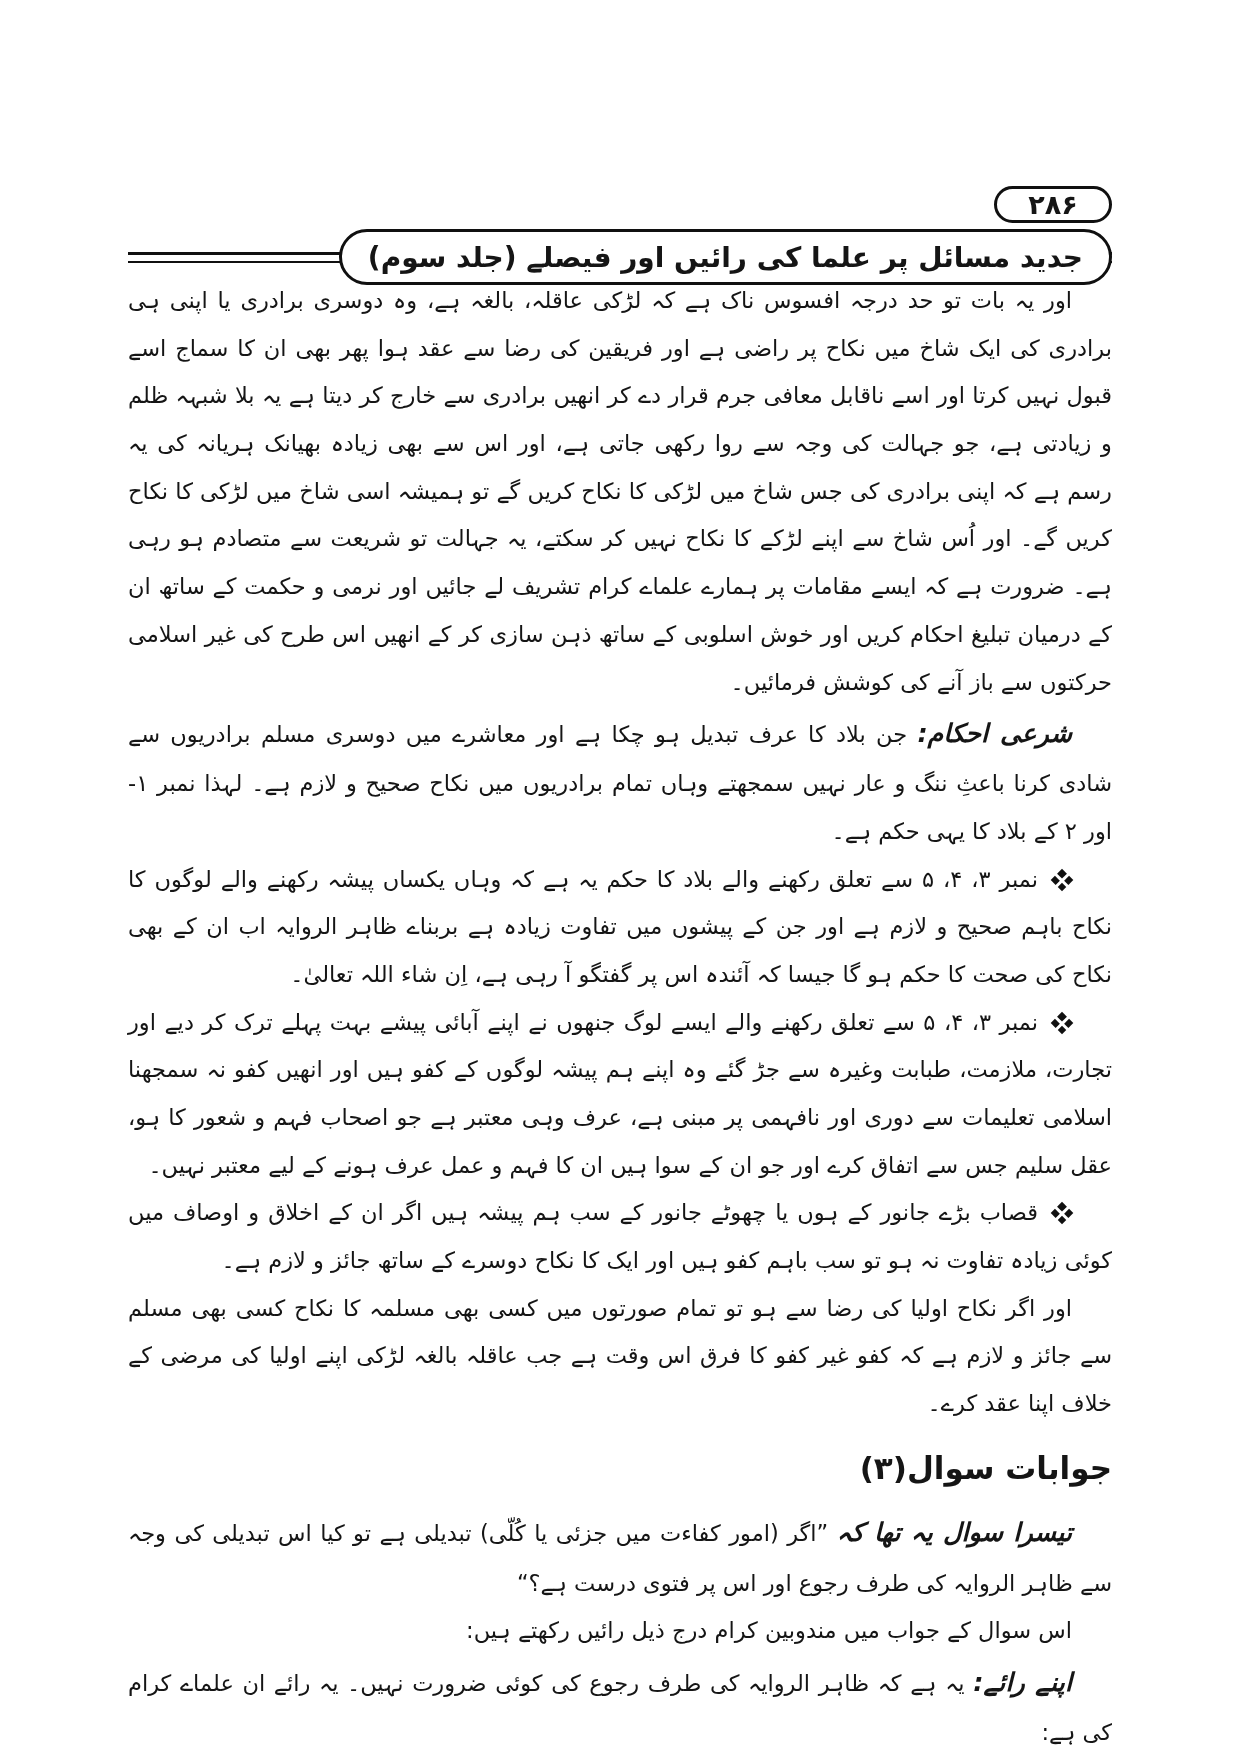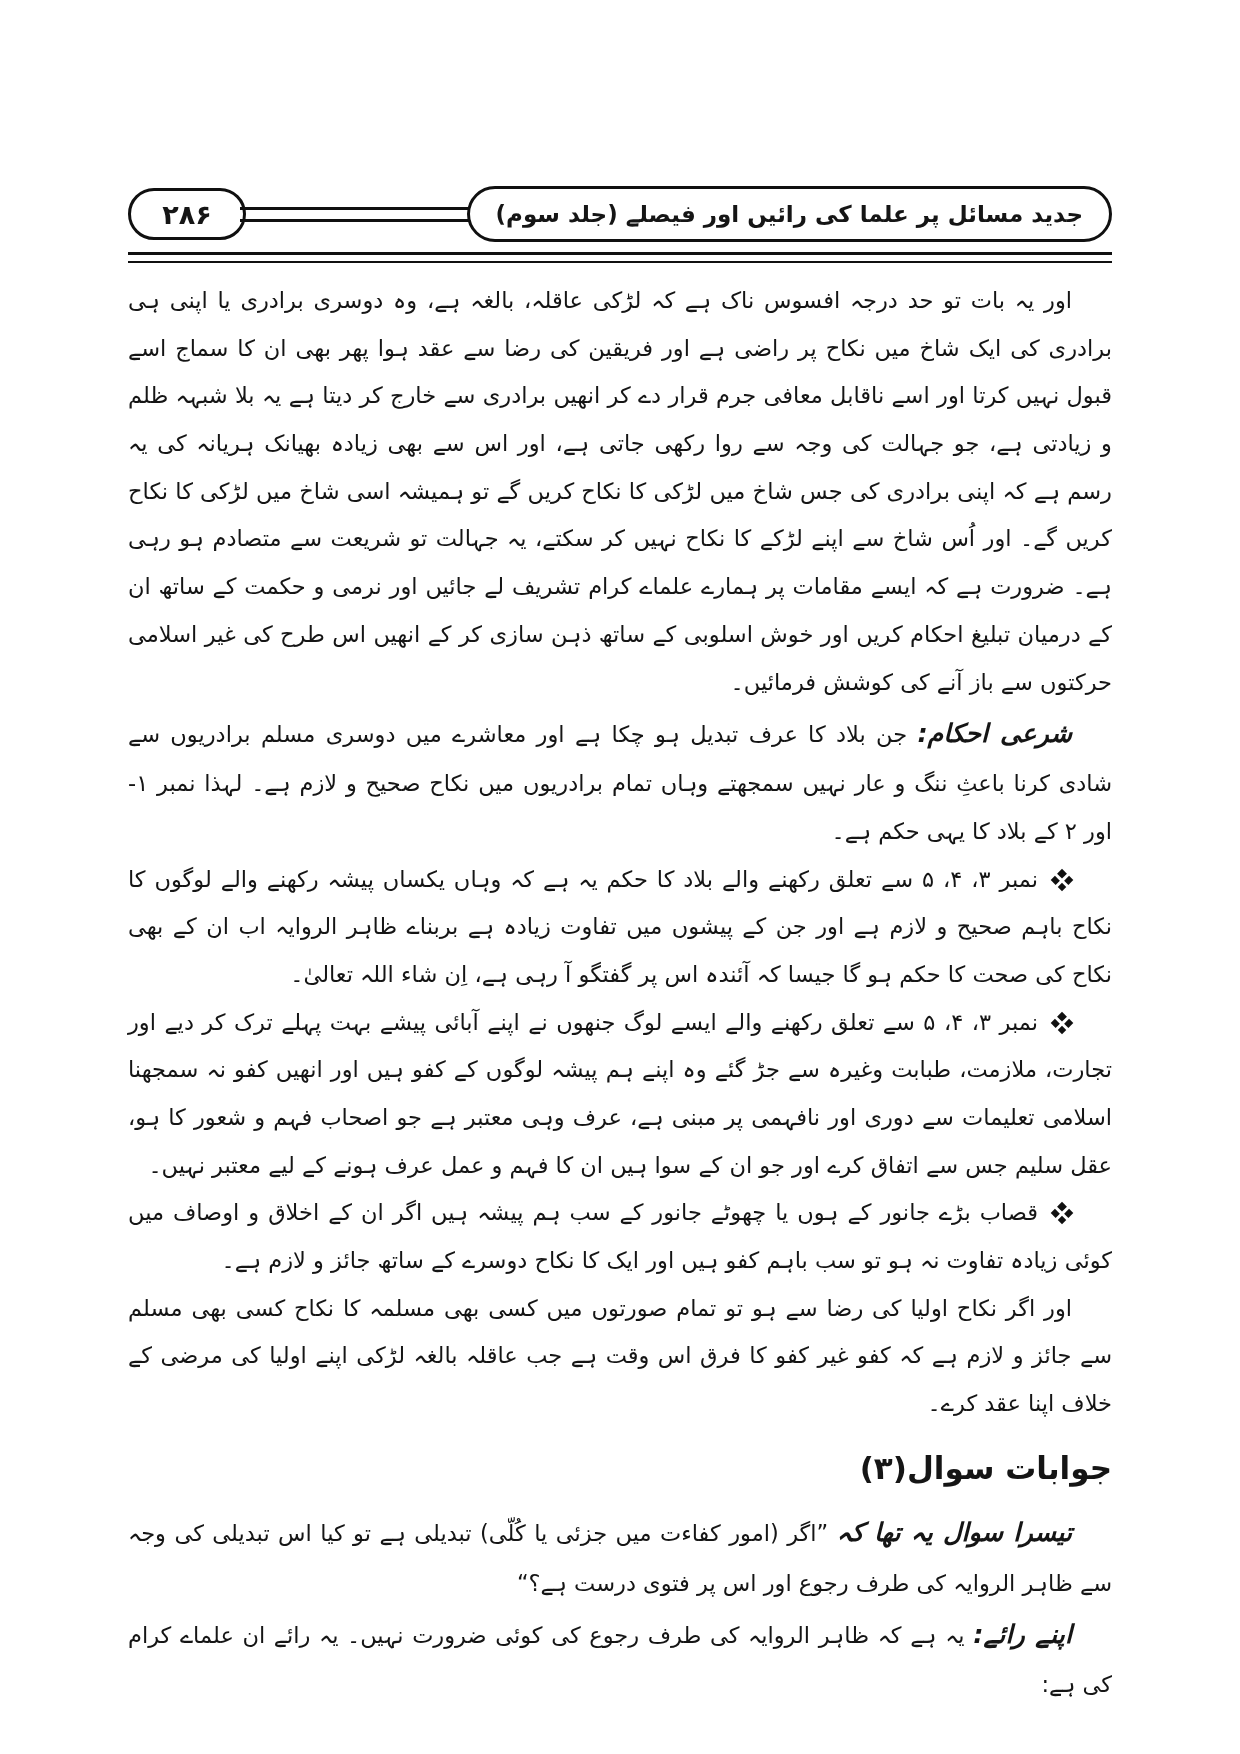--- a/index.html
+++ b/index.html
@@ -13,40 +13,41 @@
   }
   .page{
     position:absolute;inset:0;
     padding:186px 128px 0 128px;
     box-sizing:border-box;
     direction:rtl;
   }
   
   .header{
     direction:ltr;
-    display:flex;align-items:center;
+    display:flex;align-items:flex-end;
     height:56px;
+    flex-direction:column;
   }
   .pill{
     border:3px solid #101010;
     border-radius:40px;
     background:#fff;
     display:flex;align-items:center;justify-content:center;
     box-sizing:border-box;
     white-space:nowrap;
   }
   .pill-num{
     min-width:118px;height:52px;
     font-size:27px;font-weight:bold;
     letter-spacing:2px;
   }
   .pill-title{
     height:56px;
-    padding:0 26px;
-    font-size:23px;font-weight:bold;
+    padding:12px 26px;
+    font-size:28px;font-weight:bold;
     direction:rtl;
   }
   .connector{
     flex:1 1 auto;
     height:9px;
     border-top:3px solid #101010;
     border-bottom:3px solid #101010;
     margin:0 -6px;
   }
   .double-rule{
@@ -119,17 +120,18 @@
     <p class="para indent"><span class="marker"><i></i><i></i><i></i><i></i></span><span>نمبر ۳، ۴، ۵ سے تعلق رکھنے والے ایسے لوگ جنھوں نے اپنے آبائی پیشے بہت پہلے ترک کر دیے اور تجارت، ملازمت، طبابت وغیرہ سے جڑ گئے وہ اپنے ہم پیشہ لوگوں کے کفو ہیں اور انھیں کفو نہ سمجھنا اسلامی تعلیمات سے دوری اور نافہمی پر مبنی ہے، عرف وہی معتبر ہے جو اصحاب فہم و شعور کا ہو، عقل سلیم جس سے اتفاق کرے اور جو ان کے سوا ہیں ان کا فہم و عمل عرف ہونے کے لیے معتبر نہیں۔</span></p>
 
     <p class="para indent"><span class="marker"><i></i><i></i><i></i><i></i></span><span>قصاب بڑے جانور کے ہوں یا چھوٹے جانور کے سب ہم پیشہ ہیں اگر ان کے اخلاق و اوصاف میں کوئی زیادہ تفاوت نہ ہو تو سب باہم کفو ہیں اور ایک کا نکاح دوسرے کے ساتھ جائز و لازم ہے۔</span></p>
 
     <p class="para indent">اور اگر نکاح اولیا کی رضا سے ہو تو تمام صورتوں میں کسی بھی مسلمہ کا نکاح کسی بھی مسلم سے جائز و لازم ہے کہ کفو غیر کفو کا فرق اس وقت ہے جب عاقلہ بالغہ لڑکی اپنے اولیا کی مرضی کے خلاف اپنا عقد کرے۔</p>
 
     <h2 class="section-heading">جوابات سوال(۳)</h2>
 
     <p class="para indent"><span class="lead">تیسرا سوال یہ تھا کہ</span> <span>”اگر (امور کفاءت میں جزئی یا کُلّی) تبدیلی ہے تو کیا اس تبدیلی کی وجہ سے ظاہر الروایہ کی طرف رجوع اور اس پر فتوی درست ہے؟“</span></p>
 
+    <p class="para indent">اس سوال کے جواب میں مندوبین کرام درج ذیل رائیں رکھتے ہیں:</p>
 
     <p class="para indent"><span class="lead">اپنے رائے:</span> <span>یہ ہے کہ ظاہر الروایہ کی طرف رجوع کی کوئی ضرورت نہیں۔ یہ رائے ان علماے کرام کی ہے:</span></p>
 
   </div>
 </div>
 
 </body></html>

